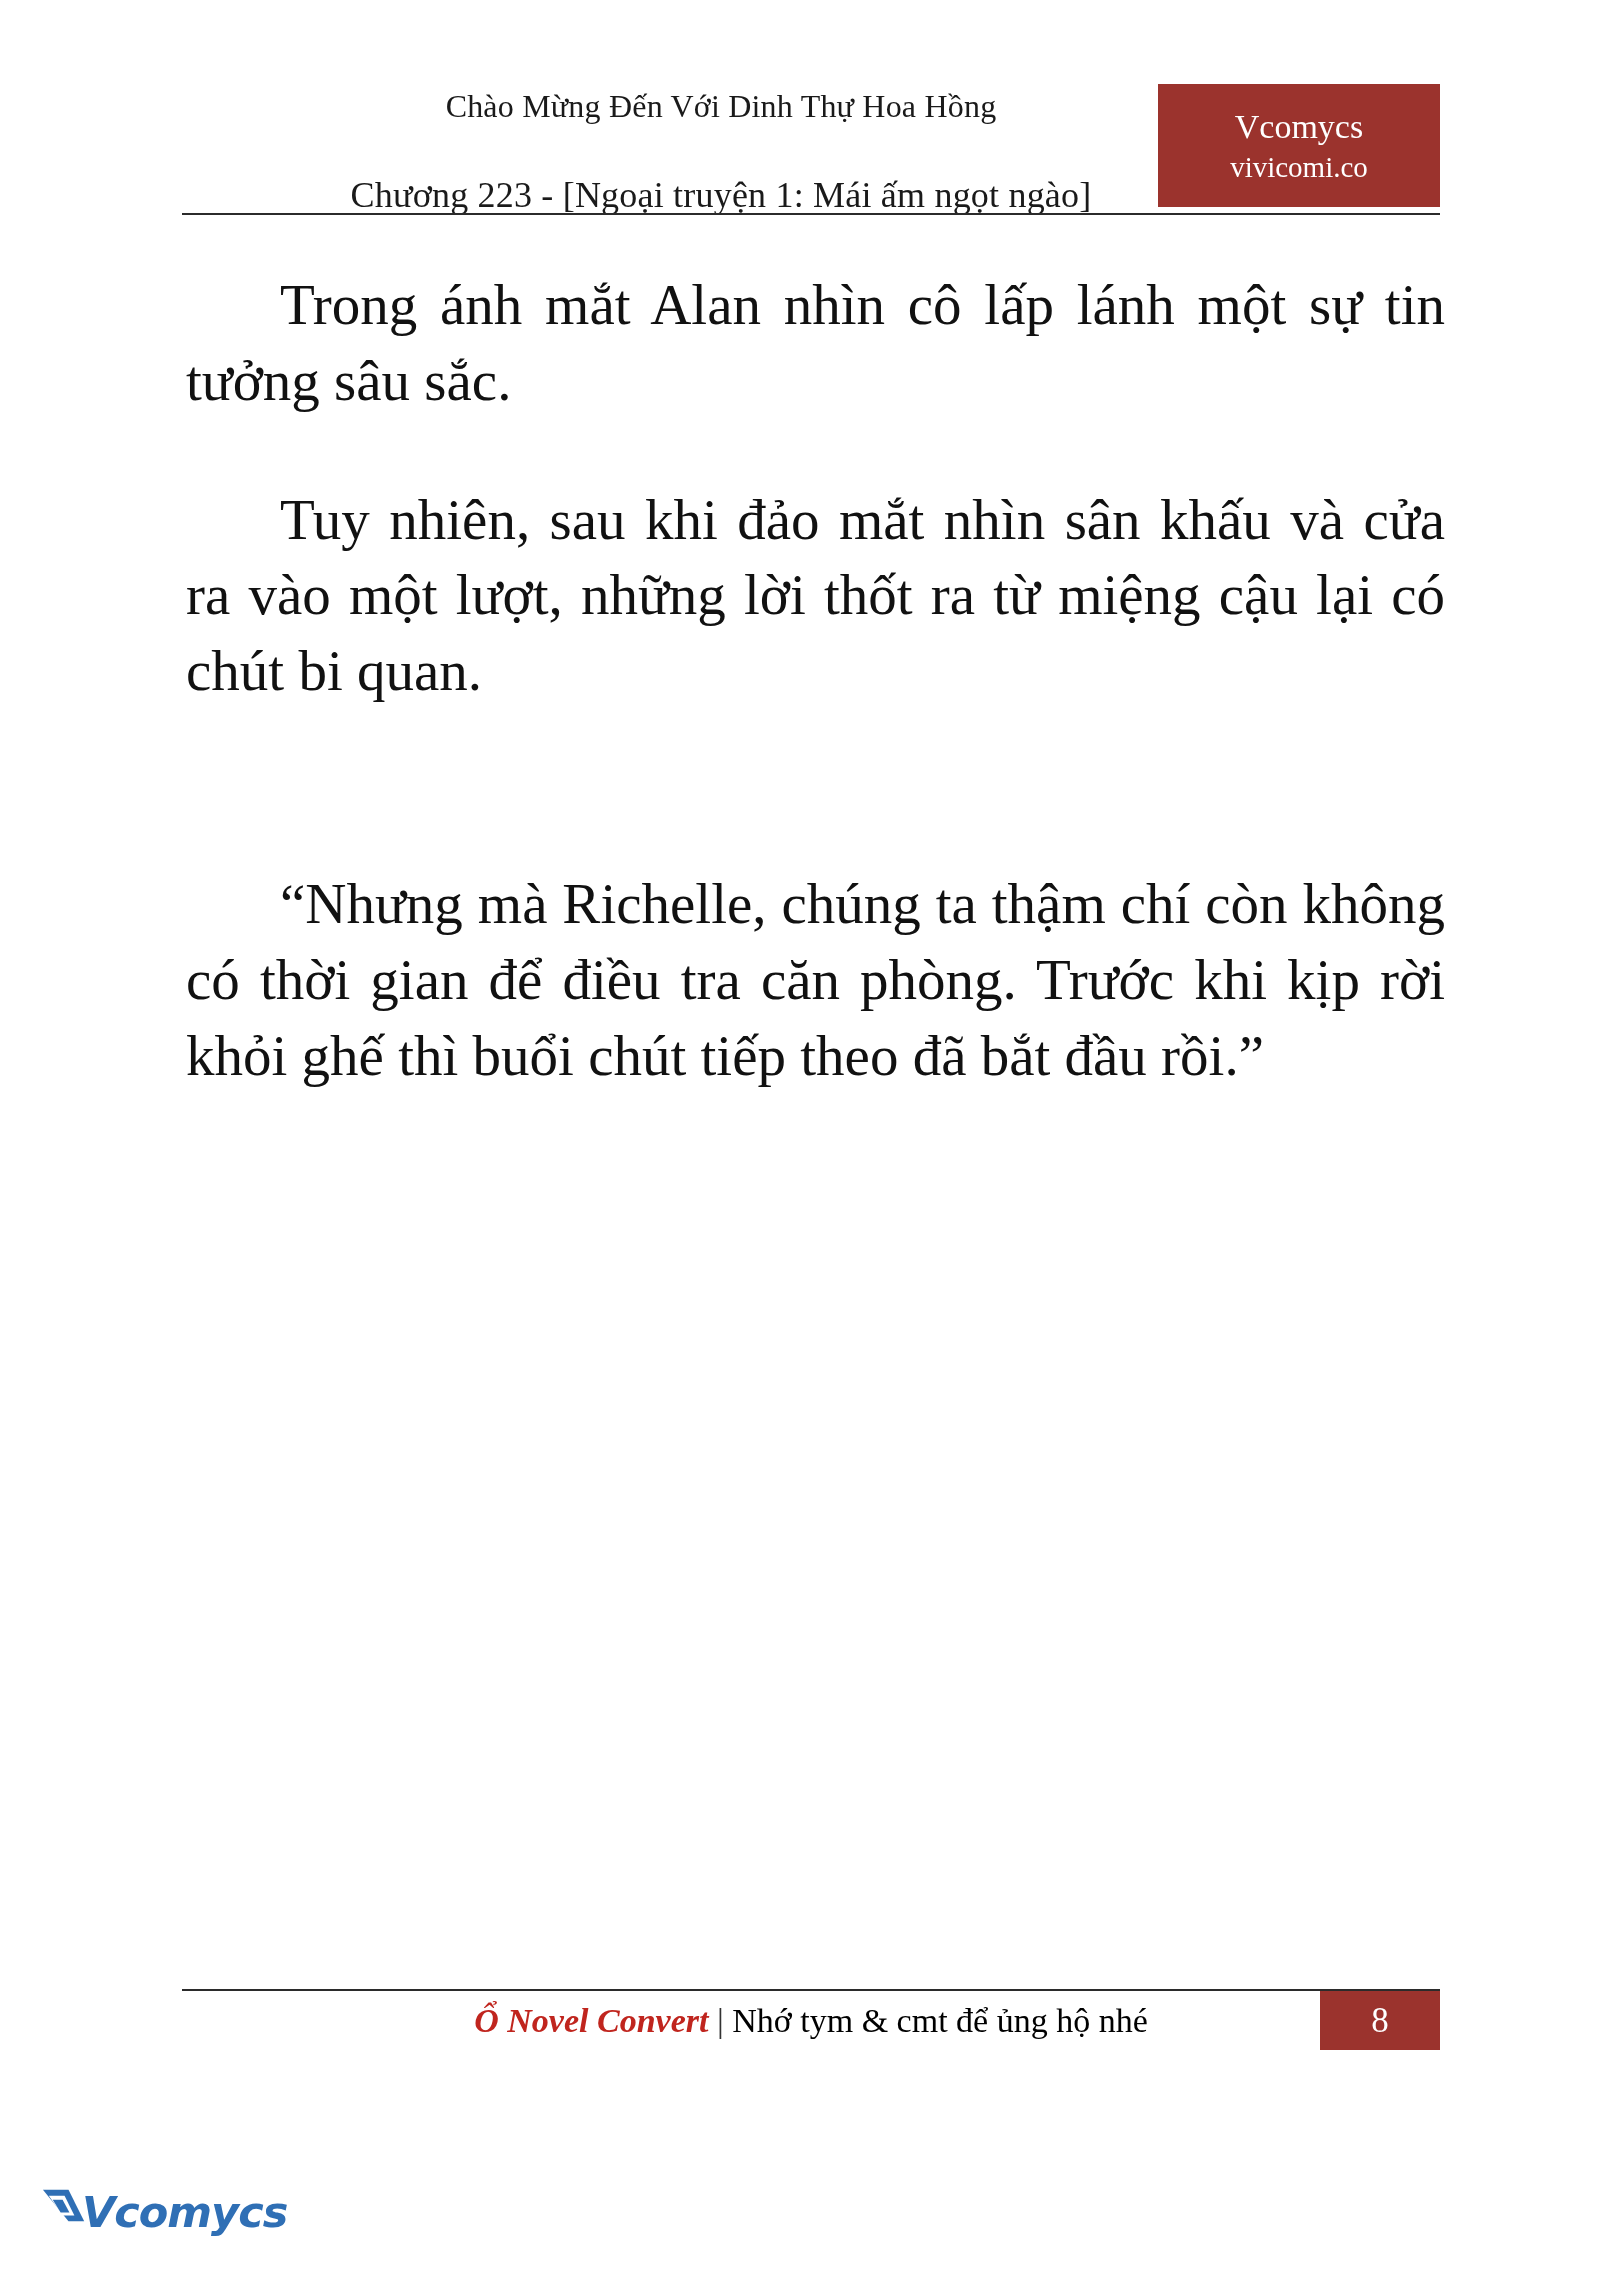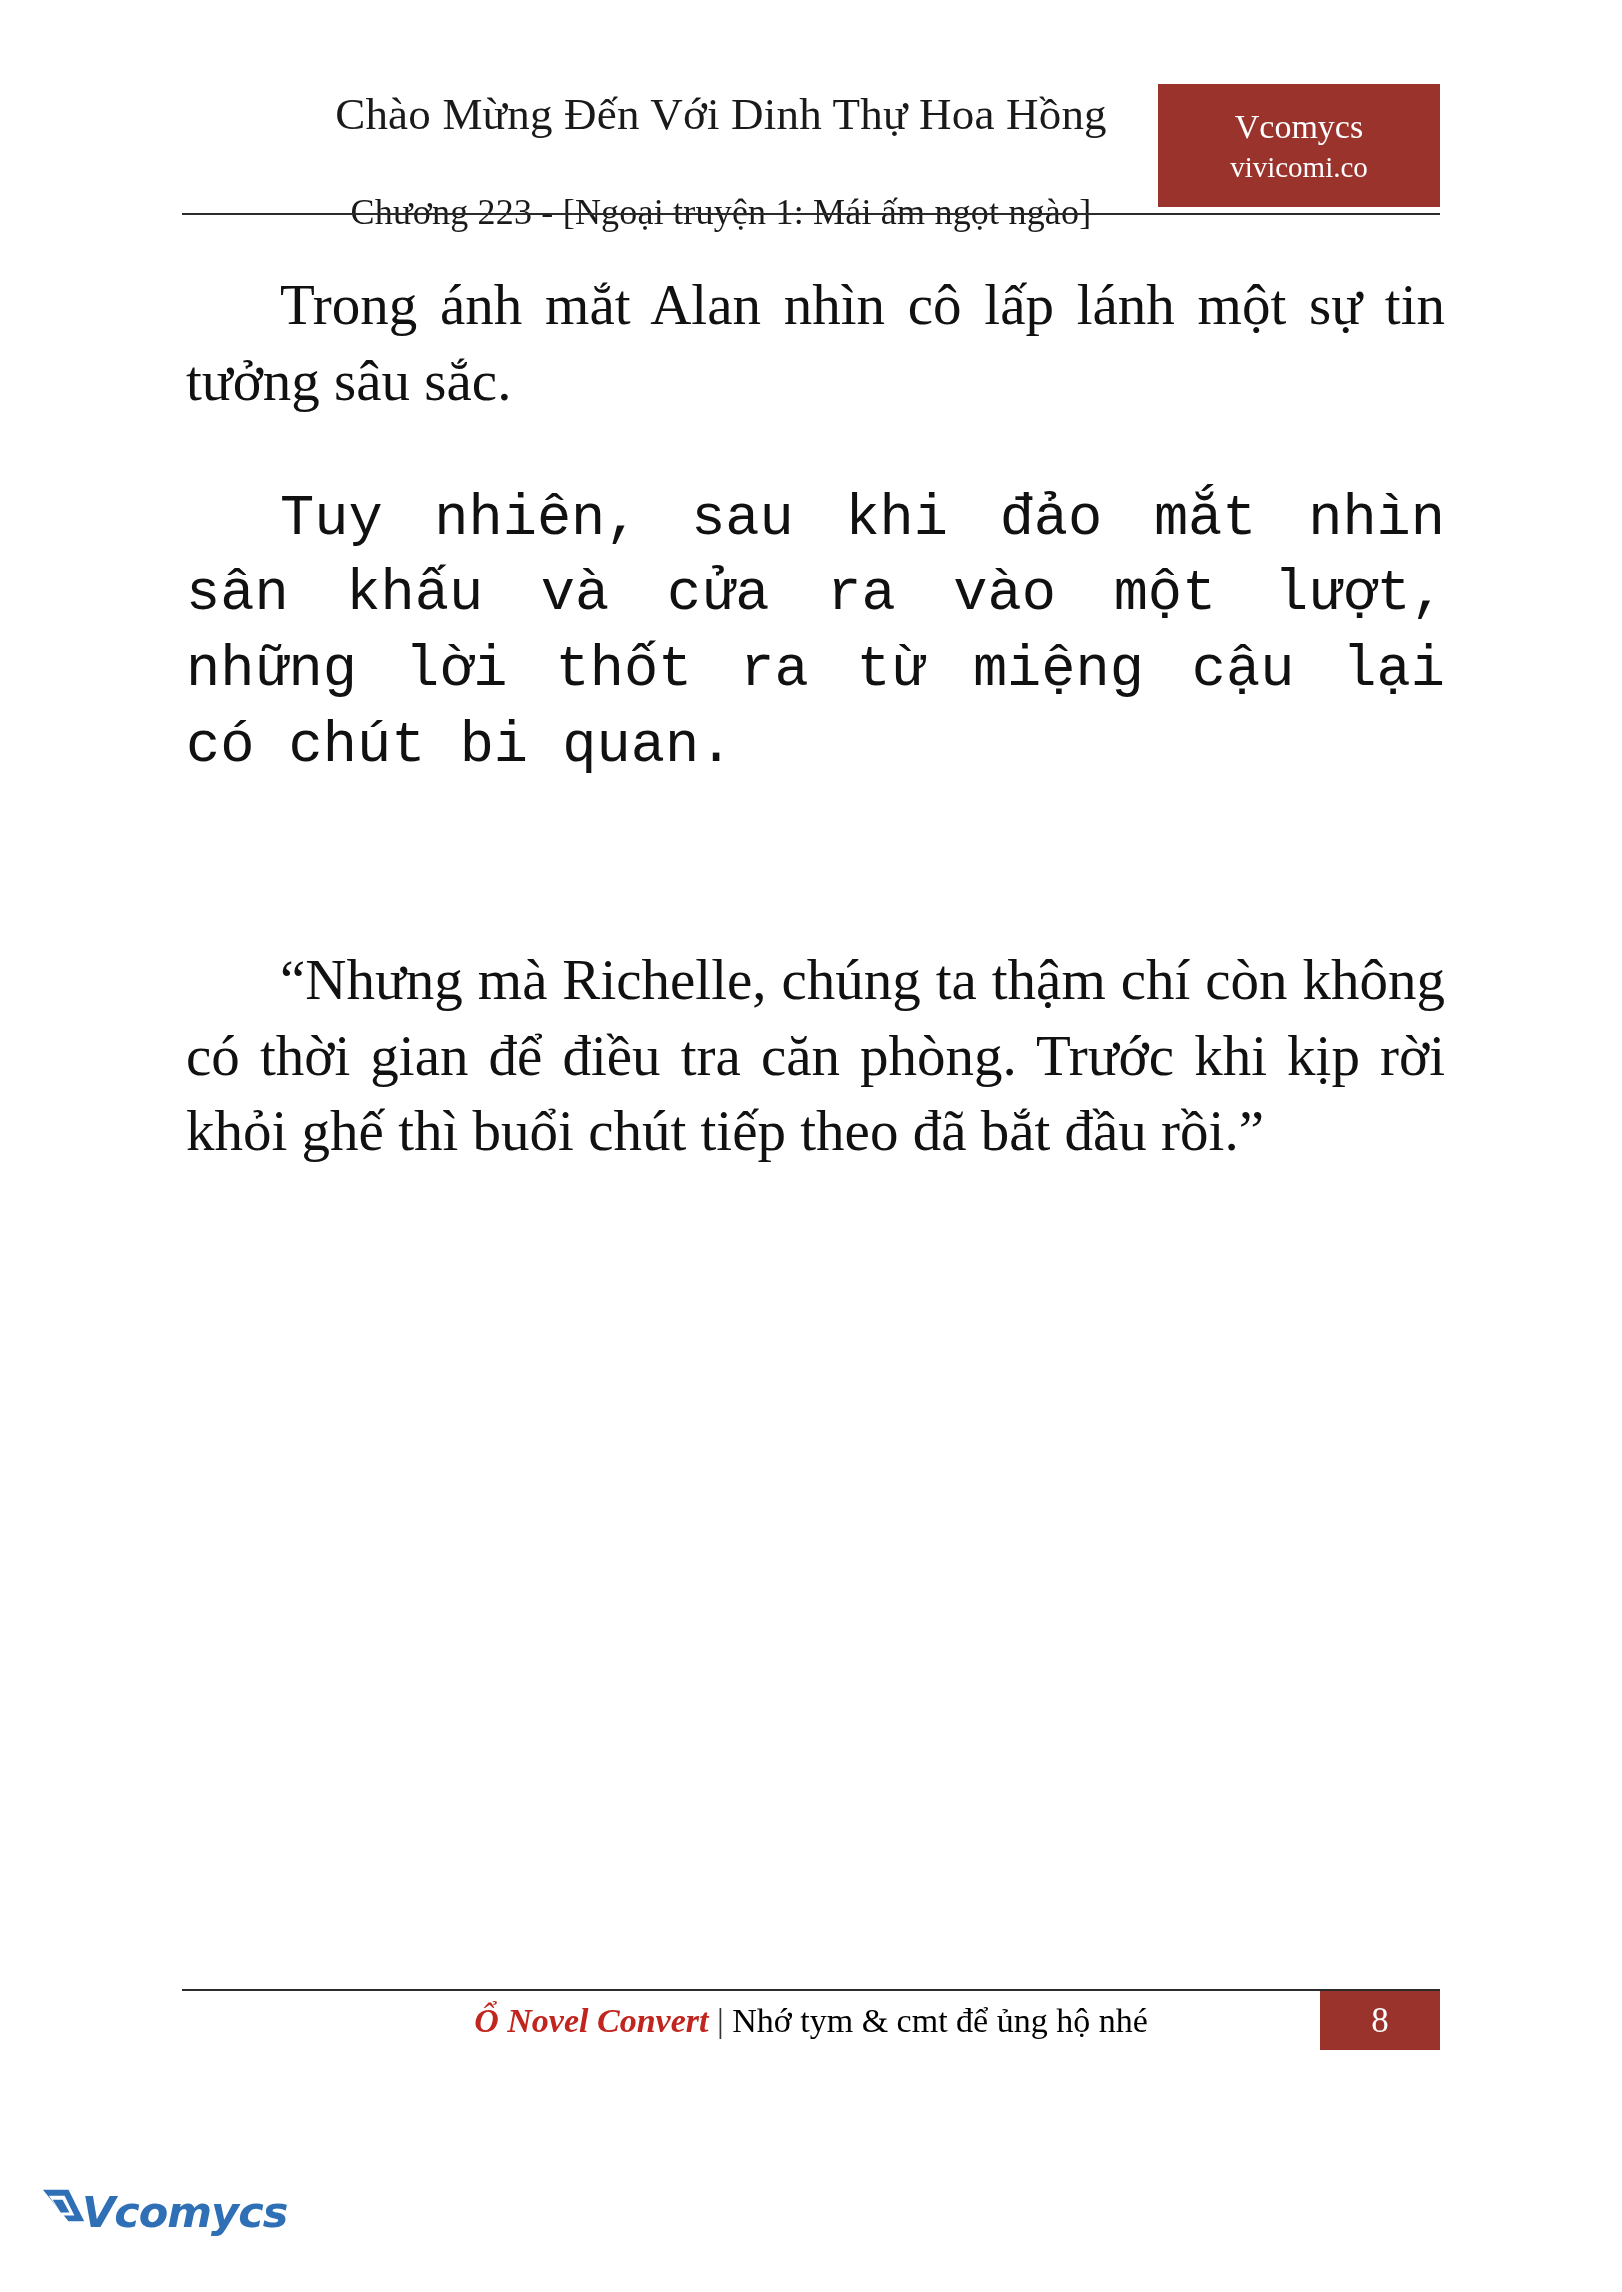--- a/index.html
+++ b/index.html
@@ -41,21 +41,21 @@
   }
   .header-lines {
     position: absolute;
     left: 0;
     top: 0;
     width: 1078px;
     text-align: center;
     line-height: 1.28;
   }
   .header-line1 {
-    font-size: 45px;
+    font-size: 32px;
     letter-spacing: 0.2px;
   }
   .header-line2 {
     font-size: 36px;
     letter-spacing: 0.2px;
     margin-top: 45px;
   }
   .brand-box {
     position: absolute;
     right: 0;
@@ -86,21 +86,21 @@
     text-align: justify;
     text-justify: inter-word;
     text-indent: 94px;
     margin: 0 0 118px 0;
     color: #111111;
   }
   .para.last-line-natural {
     text-align-last: left;
   }
   .para.p1 { margin-bottom: 63px; }
-  .para.p2 { margin-bottom: 157px; font-family: Liberation Mono, monospace; }
+  .para.p2 { margin-bottom: 157px; }
 
   
   .footer {
     position: absolute;
     left: 182px;
     bottom: 243px;
     width: 1258px;
     height: 61px;
   }
   .footer-rule {

